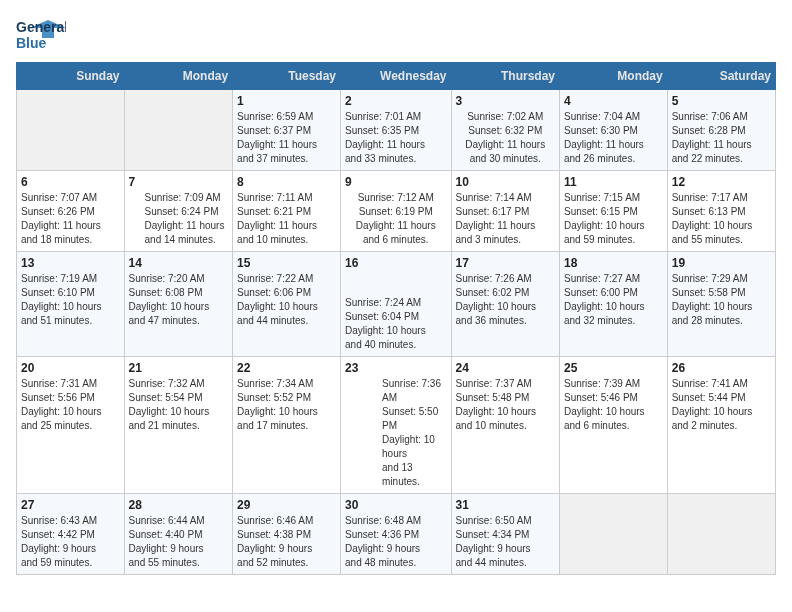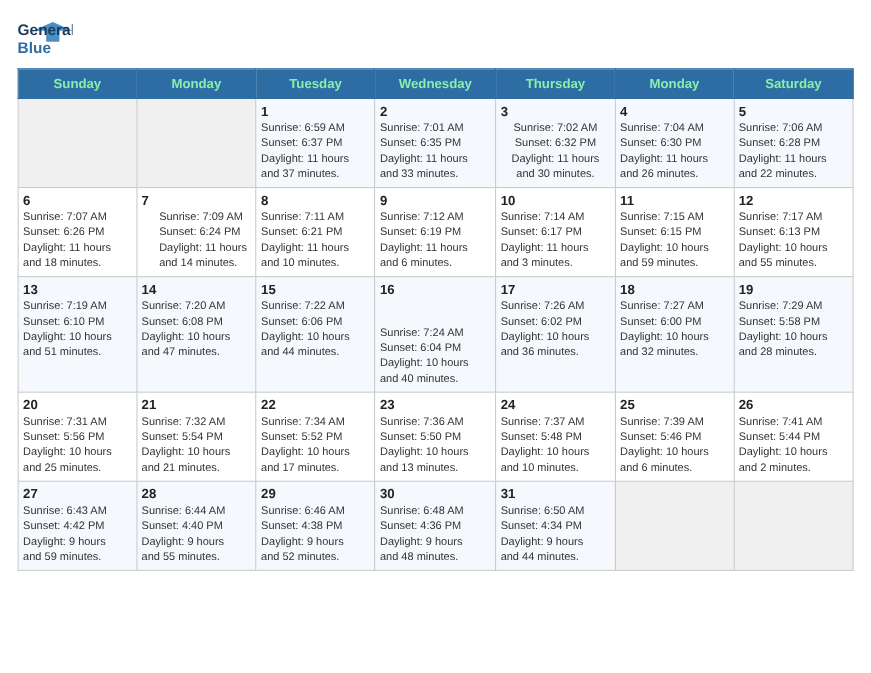--- a/index.html
+++ b/index.html
@@ -37,25 +37,25 @@
       color: #444;
       margin-top: 2px;
     }
     table {
       width: 100%;
       border-collapse: collapse;
       margin-top: 8px;
     }
     thead th {
       background: #2e6da4;
-      color: #86efac;
+      color: #e5e5e5;
       font-size: 12px;
       font-weight: bold;
       padding: 6px 4px;
-      text-align: center;
+      text-align: right;
       border: 1px solid #2e6da4;
     }
     tbody td {
       border: 1px solid #ccc;
       vertical-align: top;
       padding: 4px 4px;
       font-size: 10px;
       color: #333;
       width: 113px;
       min-height: 80px;
@@ -169,21 +169,21 @@
         </td>
         <td>
           <span class="day-number">8</span>
           <div class="day-info" style="white-space: pre-line;">Sunrise: 7:11 AM
 Sunset: 6:21 PM
 Daylight: 11 hours
 and 10 minutes.</div>
         </td>
         <td>
           <span class="day-number">9</span>
-          <div class="day-info" style="white-space: pre-line;">Sunrise: 7:12 AM
+          <div class="day-info" style="white-space: pre-line; text-align: center;">Sunrise: 7:12 AM
 Sunset: 6:19 PM
 Daylight: 11 hours
 and 6 minutes.</div>
         </td>
         <td>
           <span class="day-number">10</span>
           <div class="day-info" style="white-space: pre-line;">Sunrise: 7:14 AM
 Sunset: 6:17 PM
 Daylight: 11 hours
 and 3 minutes.</div>
@@ -271,21 +271,21 @@
         </td>
         <td>
           <span class="day-number">22</span>
           <div class="day-info" style="white-space: pre-line;">Sunrise: 7:34 AM
 Sunset: 5:52 PM
 Daylight: 10 hours
 and 17 minutes.</div>
         </td>
         <td>
           <span class="day-number">23</span>
-          <div class="day-info" style="white-space: pre-line;">Sunrise: 7:36 AM
+          <div class="day-info" style="white-space: pre-line; margin-left: 37px;">Sunrise: 7:36 AM
 Sunset: 5:50 PM
 Daylight: 10 hours
 and 13 minutes.</div>
         </td>
         <td>
           <span class="day-number">24</span>
           <div class="day-info" style="white-space: pre-line;">Sunrise: 7:37 AM
 Sunset: 5:48 PM
 Daylight: 10 hours
 and 10 minutes.</div>

